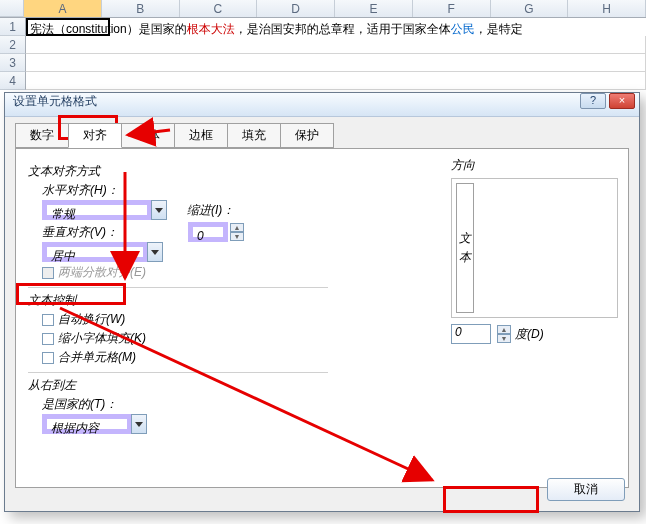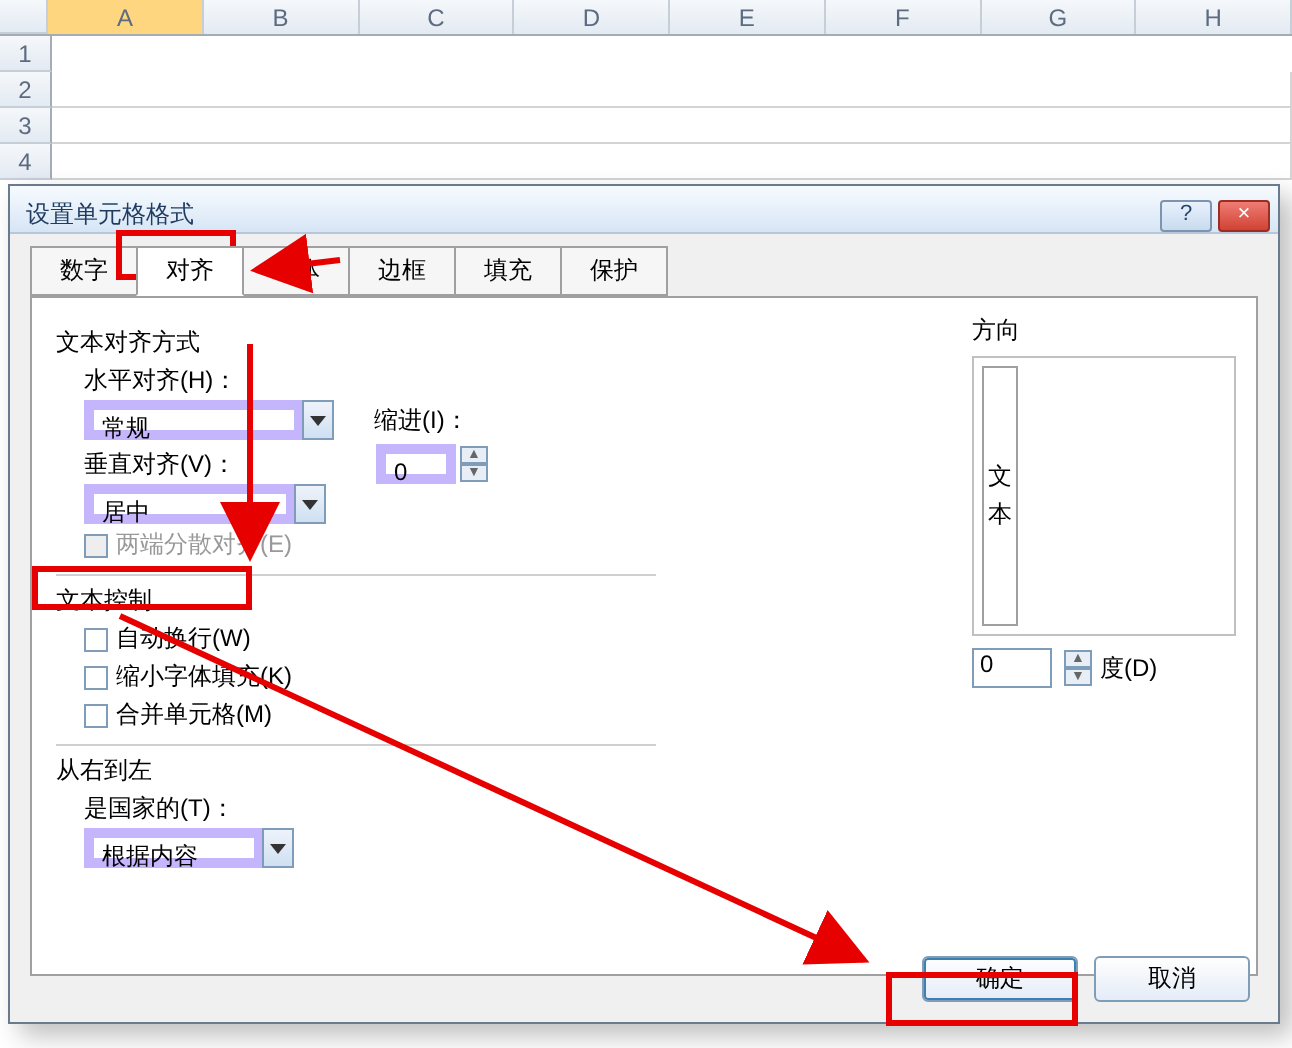--- a/index.html
+++ b/index.html
@@ -10,46 +10,46 @@
   .col-headers div { border-right: 1px solid #c6ced7; text-align: center; line-height: 18px; color: #5c6b80; }
   .col-a-hdr { background: #ffd680; }
   .row-hdr { width: 26px; background: linear-gradient(#f5f8fb,#e3eaf2); border-right: 1px solid #a5acb5; border-bottom: 1px solid #c6ced7; text-align:center; line-height: 18px; color:#5c6b80;}
   .cell-row { display:flex; height:18px; }
   .cell { border-right:1px solid #d4d4d4; border-bottom:1px solid #d4d4d4; line-height:18px; white-space:nowrap; overflow:visible; padding-left:2px; }
   .a1-text { position:relative; z-index:2; white-space:nowrap; }
   .link { color:#0066cc; }
   .redtxt { color:#cc0000; }
   
   .dialog { position:absolute; top:92px; left:4px; width:636px; height:420px; border:1px solid #6b7b8e; background:#f0f0f0; box-shadow: 6px 6px 12px rgba(0,0,0,0.25); }
-  .titlebar { height:24px; background:linear-gradient(#f7fbff,#d6e5f5); display:flex; align-items:flex-end; justify-content:space-between; padding:0 4px 0 8px; border-bottom:1px solid #b7c7db;}
+  .titlebar { height:24px; background:linear-gradient(#f7fbff,#d6e5f5); display:flex; align-items:flex-start; justify-content:space-between; padding:0 4px 0 8px; border-bottom:1px solid #b7c7db;}
   .tb-title { color:#1f3b5f; }
   .tb-btns { display:flex; gap:3px; }
   .tb-btn { width:26px; height:16px; border:1px solid #7d94af; border-radius:2px; background:linear-gradient(#e8f1fc,#c8dbef); text-align:center; line-height:13px; font-size:11px; color:#25456e;}
   .tb-close { background:linear-gradient(#ef7c74,#cf4334); color:#fff; border-color:#9d2c22;}
   
   .tabs { display:flex; margin:6px 6px 0 10px; }
   .tab { padding:3px 14px; border:1px solid #a0a0a0; background:#f6f6f6; margin-right:-1px; position:relative; cursor:pointer;}
   .tab.active { background:#fff; border-bottom-color:#fff; z-index:2;}
   
-  .dlg-body { background:#fff; border:1px solid #a0a0a0; margin:0 10px 10px 10px; height:340px; padding:10px 12px; position:relative;}
+  .dlg-body { background:#fff; border:1px solid #a0a0a0; margin:0 10px 10px 10px; height:340px; padding:10px 12px; position:relative;font-style:italic;}
   
   .grp-label { margin:4px 0 2px 0; }
   .sub-lbl { margin:2px 0 1px 14px; }
   .combo { display:flex; align-items:center; }
   .combo-box { border:5px solid #c4b5fd; background:#fff; height:20px; line-height:18px; padding:0 4px; }
   .combo-btn { width:16px; height:20px; border:1px solid #7f9db9; background:linear-gradient(#eef3fa,#cfe0f2); display:flex; align-items:center; justify-content:center; margin-left:-1px;}
   .arrow-dn { width:0;height:0;border-left:4px solid transparent;border-right:4px solid transparent;border-top:5px solid #333;}
   .spin { width:14px; display:flex; flex-direction:column; margin-left:2px;}
   .spin div{ height:9px; border:1px solid #7f9db9; background:#e8eef6; font-size:7px; text-align:center; line-height:7px; color:#666;}
   .chk { display:flex; align-items:center; margin:2px 0 2px 14px; gap:4px; }
   .chk-box { width:12px; height:12px; border:1px solid #7f9db9; background:#fff; display:flex; align-items:center; justify-content:center; font-size:9px; color:#3b7dd8;}
   .chk-box.disabled { background:#eee;}
   .hr { border-top:1px solid #d0d0d0; margin:6px 0 4px 0; width:300px;}
   
-  .orient-box { position:absolute; top:8px; right:10px; width:132px; }
+  .orient-box { position:absolute; top:8px; right:10px; width:167px; }
   .orient-frame { border:1px solid #c0c0c0; height:140px; margin-top:4px; display:flex; padding:4px; gap:4px;}
   .vert-strip { width:18px; border:1px solid #a0a0a0; display:flex; flex-direction:column; align-items:center; justify-content:center; gap:2px; font-size:11px;}
   .dial { flex:1; border:1px solid #a0a0a0; position:relative;}
   .dot { position:absolute; width:5px; height:5px; background:#000; transform:rotate(45deg);}
   .red-dot { position:absolute; width:6px; height:6px; background:#d40000; transform:rotate(45deg);}
   .deg-row { display:flex; align-items:center; gap:4px; margin-top:6px;}
   .deg-input { width:40px; height:20px; border:1px solid #7f9db9; text-align:left; padding:0 3px;}
   
   .btn-row { position:absolute; bottom:10px; right:14px; display:flex; gap:8px;}
   .btn { width:78px; height:23px; border:1px solid #7f9db9; background:linear-gradient(#fefefe,#e4ecf7); border-radius:3px; text-align:center; line-height:21px; cursor:pointer;}
@@ -69,20 +69,25 @@
     <div style="width:84px">B</div>
     <div style="width:84px">C</div>
     <div style="width:84px">D</div>
     <div style="width:84px">E</div>
     <div style="width:84px">F</div>
     <div style="width:84px">G</div>
     <div style="width:84px">H</div>
   </div>
   <div class="cell-row">
     <div class="row-hdr">1</div>
+    <div class="cell" style="width:84px; border:2px solid #000; overflow:visible">
+      <span class="a1-text">
+        <span>宪法（</span><span>constitution</span><span>）是国家的</span><span class="redtxt">根本大法</span><span>，是治国安邦的总章程，适用于国家全体</span><span class="link">公民</span><span>，是特定</span>
+      </span>
+    </div>
   </div>
   <div class="cell-row">
       <div class="row-hdr">2</div>
       <div class="cell" style="width:620px"></div>
     </div>
   <div class="cell-row">
       <div class="row-hdr">3</div>
       <div class="cell" style="width:620px"></div>
     </div>
   <div class="cell-row">
@@ -173,21 +178,20 @@
         <div class="deg-input">0</div>
         <div class="spin">
             <div>▲</div>
             <div>▼</div>
           </div>
         <span>度(D)</span>
       </div>
     </div>
   </div>
   <div class="btn-row">
-    <div class="btn default">确定</div>
     <div class="btn">取消</div>
   </div>
 </div>
 
 <div class="annot">
   <div class="red-box" style="left:58px; top:115px; width:60px; height:25px;"></div>
   <div class="red-box" style="left:16px; top:283px; width:110px; height:22px;"></div>
   <div class="red-box" style="left:443px; top:486px; width:96px; height:27px;"></div>
   <svg class="arrows" width="646" height="524">
     <defs>

